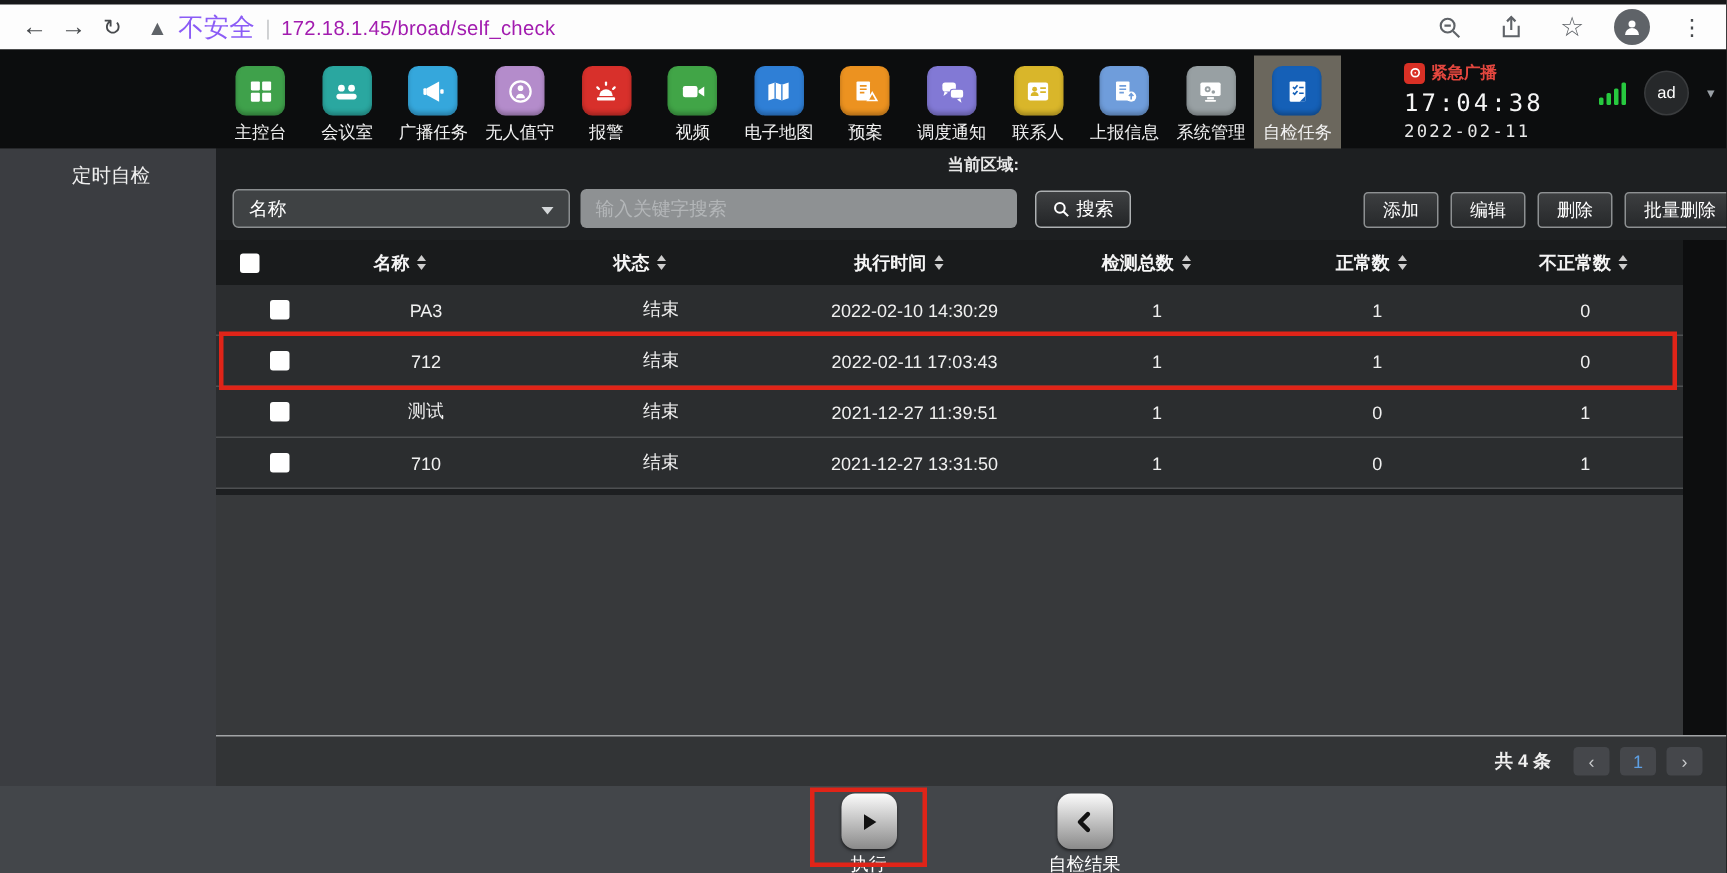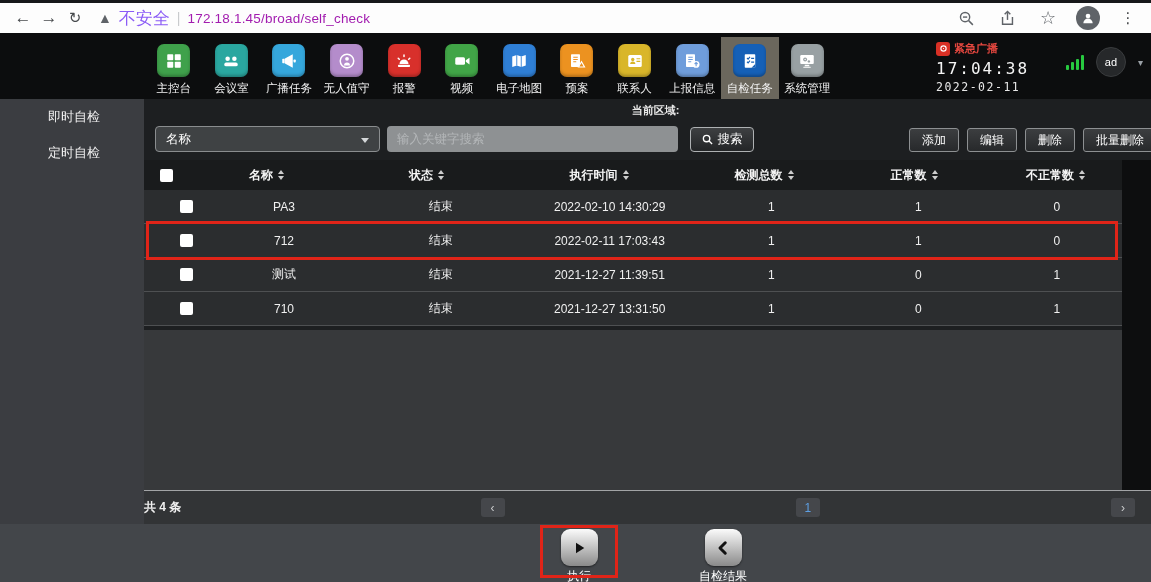--- a/index.html
+++ b/index.html
@@ -84,21 +84,21 @@
   .sort i { display:block; width:0; height:0; border-left:3.5px solid transparent; border-right:3.5px solid transparent; }
   .sort .up { border-bottom:4px solid #cdcdcd; }
   .sort .dn { border-top:4px solid #cdcdcd; }
   .rows { position:absolute; left:0; top:91px; width:978px; }
   .trow { height:34px; background:#2b2d2f; border-bottom:1px solid #4e5052; display:flex; align-items:center; cursor:pointer;padding-left:20px; }
   .trow .tc { font-weight:normal; color:#f0f0f0; }
   .cb { width:13px; height:13px; background:#fff; border-radius:2px; cursor:pointer; }
   .filler { position:absolute; left:0; top:231px; width:978px; height:160px; background:#37393b; }
   .gutter { position:absolute; right:0; top:61px; width:29px; height:330px; background:#0d0e0f; }
   .pagebar { position:absolute; left:0; bottom:0; right:0; height:34px; background:#323436;
-    border-top:1px solid #a2a4a6; display:flex; align-items:center; justify-content:space-between;
+    border-top:1px solid #a2a4a6; display:flex; align-items:center; justify-content:flex-end;
     padding-right:16px; gap:7px; }
   .total-label { color:#f0f0f0; font-size:12px; font-weight:bold; margin-right:8px; }
   .pbtn { min-width:24px; height:19px; background:#45474b; border-radius:3px; color:#c9cbcd; font-size:12px;
     display:flex; align-items:center; justify-content:center; cursor:pointer; }
   .pbtn.cur { color:#5d9fe3; }
   
   #bottombar { position:absolute; left:0; top:524px; width:1151px; height:58px; background:#43464a; }
   .fgroup { position:absolute; top:5px; width:80px; display:flex; flex-direction:column; align-items:center; cursor:pointer; }
   .fgroup.exec { left:539px; } .fgroup.res { left:683px; }
   .ficon { width:37px; height:37px; border-radius:9px; background:linear-gradient(180deg,#fbfbfb,#8a8a8a);
@@ -228,65 +228,76 @@
         <span class="nav-tile" style="background: rgb(236, 146, 32); color: rgb(236, 146, 32);">
           <svg width="18" height="18" viewBox="0 0 24 24" fill="#fff">
               <rect x="4" y="3" width="12" height="17" rx="1"></rect>
               <path d="M7 7h6M7 10h6M7 13h4" stroke="currentColor" stroke-width="1.4"></path>
               <path d="M14 20l4-7 4 7z" stroke="#fff" stroke-width="1.5" fill="currentColor"></path>
             </svg>
         </span>
         <span class="nav-label">预案</span>
       </div>
       <div class="nav-item">
+        <span class="nav-tile" style="background: rgb(130, 121, 213); color: rgb(130, 121, 213);">
+          <svg width="18" height="18" viewBox="0 0 24 24" fill="#fff">
+              <rect x="3" y="4" width="12" height="8" rx="2.5"></rect>
+              <path d="M5 12l-1 4 4-3z"></path>
+              <rect x="10" y="10" width="12" height="8" rx="2.5" stroke="currentColor" stroke-width="1"></rect>
+              <path d="M19 18l1 4-4-3z"></path>
+            </svg>
+        </span>
+        <span class="nav-label">调度通知</span>
+      </div>
+      <div class="nav-item">
         <span class="nav-tile" style="background: rgb(217, 182, 42); color: rgb(217, 182, 42);">
           <svg width="18" height="18" viewBox="0 0 24 24" fill="#fff">
               <rect x="3" y="4" width="18" height="16" rx="2"></rect>
               <circle cx="9" cy="10" r="2.2" fill="currentColor"></circle>
               <path d="M5.5 16a3.5 3.5 0 0 1 7 0z" fill="currentColor"></path>
               <path d="M14 9h5M14 12.5h5" stroke="currentColor" stroke-width="1.5"></path>
             </svg>
         </span>
         <span class="nav-label">联系人</span>
       </div>
       <div class="nav-item">
         <span class="nav-tile" style="background: rgb(111, 157, 219); color: rgb(111, 157, 219);">
           <svg width="18" height="18" viewBox="0 0 24 24" fill="#fff">
               <rect x="4" y="3" width="12" height="17" rx="1"></rect>
               <path d="M7 7h6M7 10h6M7 13h4" stroke="currentColor" stroke-width="1.4"></path>
               <circle cx="17.5" cy="16.5" r="4.5"></circle>
               <path d="M17.5 19v-5M15.5 16l2-2 2 2" stroke="currentColor" stroke-width="1.5" fill="none"></path>
             </svg>
         </span>
         <span class="nav-label">上报信息</span>
-      </div>
-      <div class="nav-item active">
-        <span class="nav-tile" style="background: rgb(21, 96, 183); color: rgb(21, 96, 183);">
-          <svg width="18" height="18" viewBox="0 0 24 24" fill="#fff">
-              <rect x="5" y="3" width="14" height="18" rx="1"></rect>
-              <path d="M8 8l1.5 1.5L12 6.5M8 13l1.5 1.5L12 11.5" stroke="currentColor" stroke-width="1.5" fill="none"></path>
-              <path d="M13.5 8.5h4M13.5 13.5h4" stroke="currentColor" stroke-width="1.4"></path>
-              <path d="M14 21l5-5v5z" fill="currentColor"></path>
-            </svg>
-        </span>
-        <span class="nav-label">自检任务</span>
       </div>
       <div class="nav-item">
         <span class="nav-tile" style="background: rgb(152, 160, 163); color: rgb(152, 160, 163);">
           <svg width="18" height="18" viewBox="0 0 24 24" fill="#fff">
               <rect x="3" y="4" width="18" height="12" rx="1.5"></rect>
               <rect x="9" y="17" width="6" height="2"></rect>
               <rect x="7" y="19.5" width="10" height="1.5" rx=".7"></rect>
               <circle cx="9.5" cy="10" r="2.6" fill="currentColor"></circle>
               <circle cx="9.5" cy="10" r="1" fill="#fff"></circle>
               <circle cx="14.5" cy="12.5" r="1.6" fill="currentColor"></circle>
             </svg>
         </span>
         <span class="nav-label">系统管理</span>
       </div>
+      <div class="nav-item active">
+        <span class="nav-tile" style="background: rgb(21, 96, 183); color: rgb(21, 96, 183);">
+          <svg width="18" height="18" viewBox="0 0 24 24" fill="#fff">
+              <rect x="5" y="3" width="14" height="18" rx="1"></rect>
+              <path d="M8 8l1.5 1.5L12 6.5M8 13l1.5 1.5L12 11.5" stroke="currentColor" stroke-width="1.5" fill="none"></path>
+              <path d="M13.5 8.5h4M13.5 13.5h4" stroke="currentColor" stroke-width="1.4"></path>
+              <path d="M14 21l5-5v5z" fill="currentColor"></path>
+            </svg>
+        </span>
+        <span class="nav-label">自检任务</span>
+      </div>
     </div>
 
     <div id="navstatus">
       <div class="emg-row">
         <span class="emg-icon">
           <svg width="9" height="9" viewBox="0 0 24 24" fill="none" stroke="#fff" stroke-width="3">
               <circle cx="12" cy="12" r="7"></circle>
               <circle cx="12" cy="12" r="1.5" fill="#fff" stroke="none"></circle>
             </svg>
         </span>
@@ -302,21 +313,20 @@
           <i style="height:8px"></i>
           <i style="height:11px"></i>
           <i style="height:15px"></i>
       </span>
       <span class="avatar-app">ad</span>
       <span class="chev-down">▾</span>
     </div>
   </div>
 
   <div id="sidebar">
-    <div class="side-item">即时自检</div>
     <div class="side-item">定时自检</div>
   </div>
 
   <div id="main">
     <div class="area-label">当前区域:</div>
 
     <div class="controls">
       <div class="select">
         <span>名称</span>
         <span class="caret"></span>

